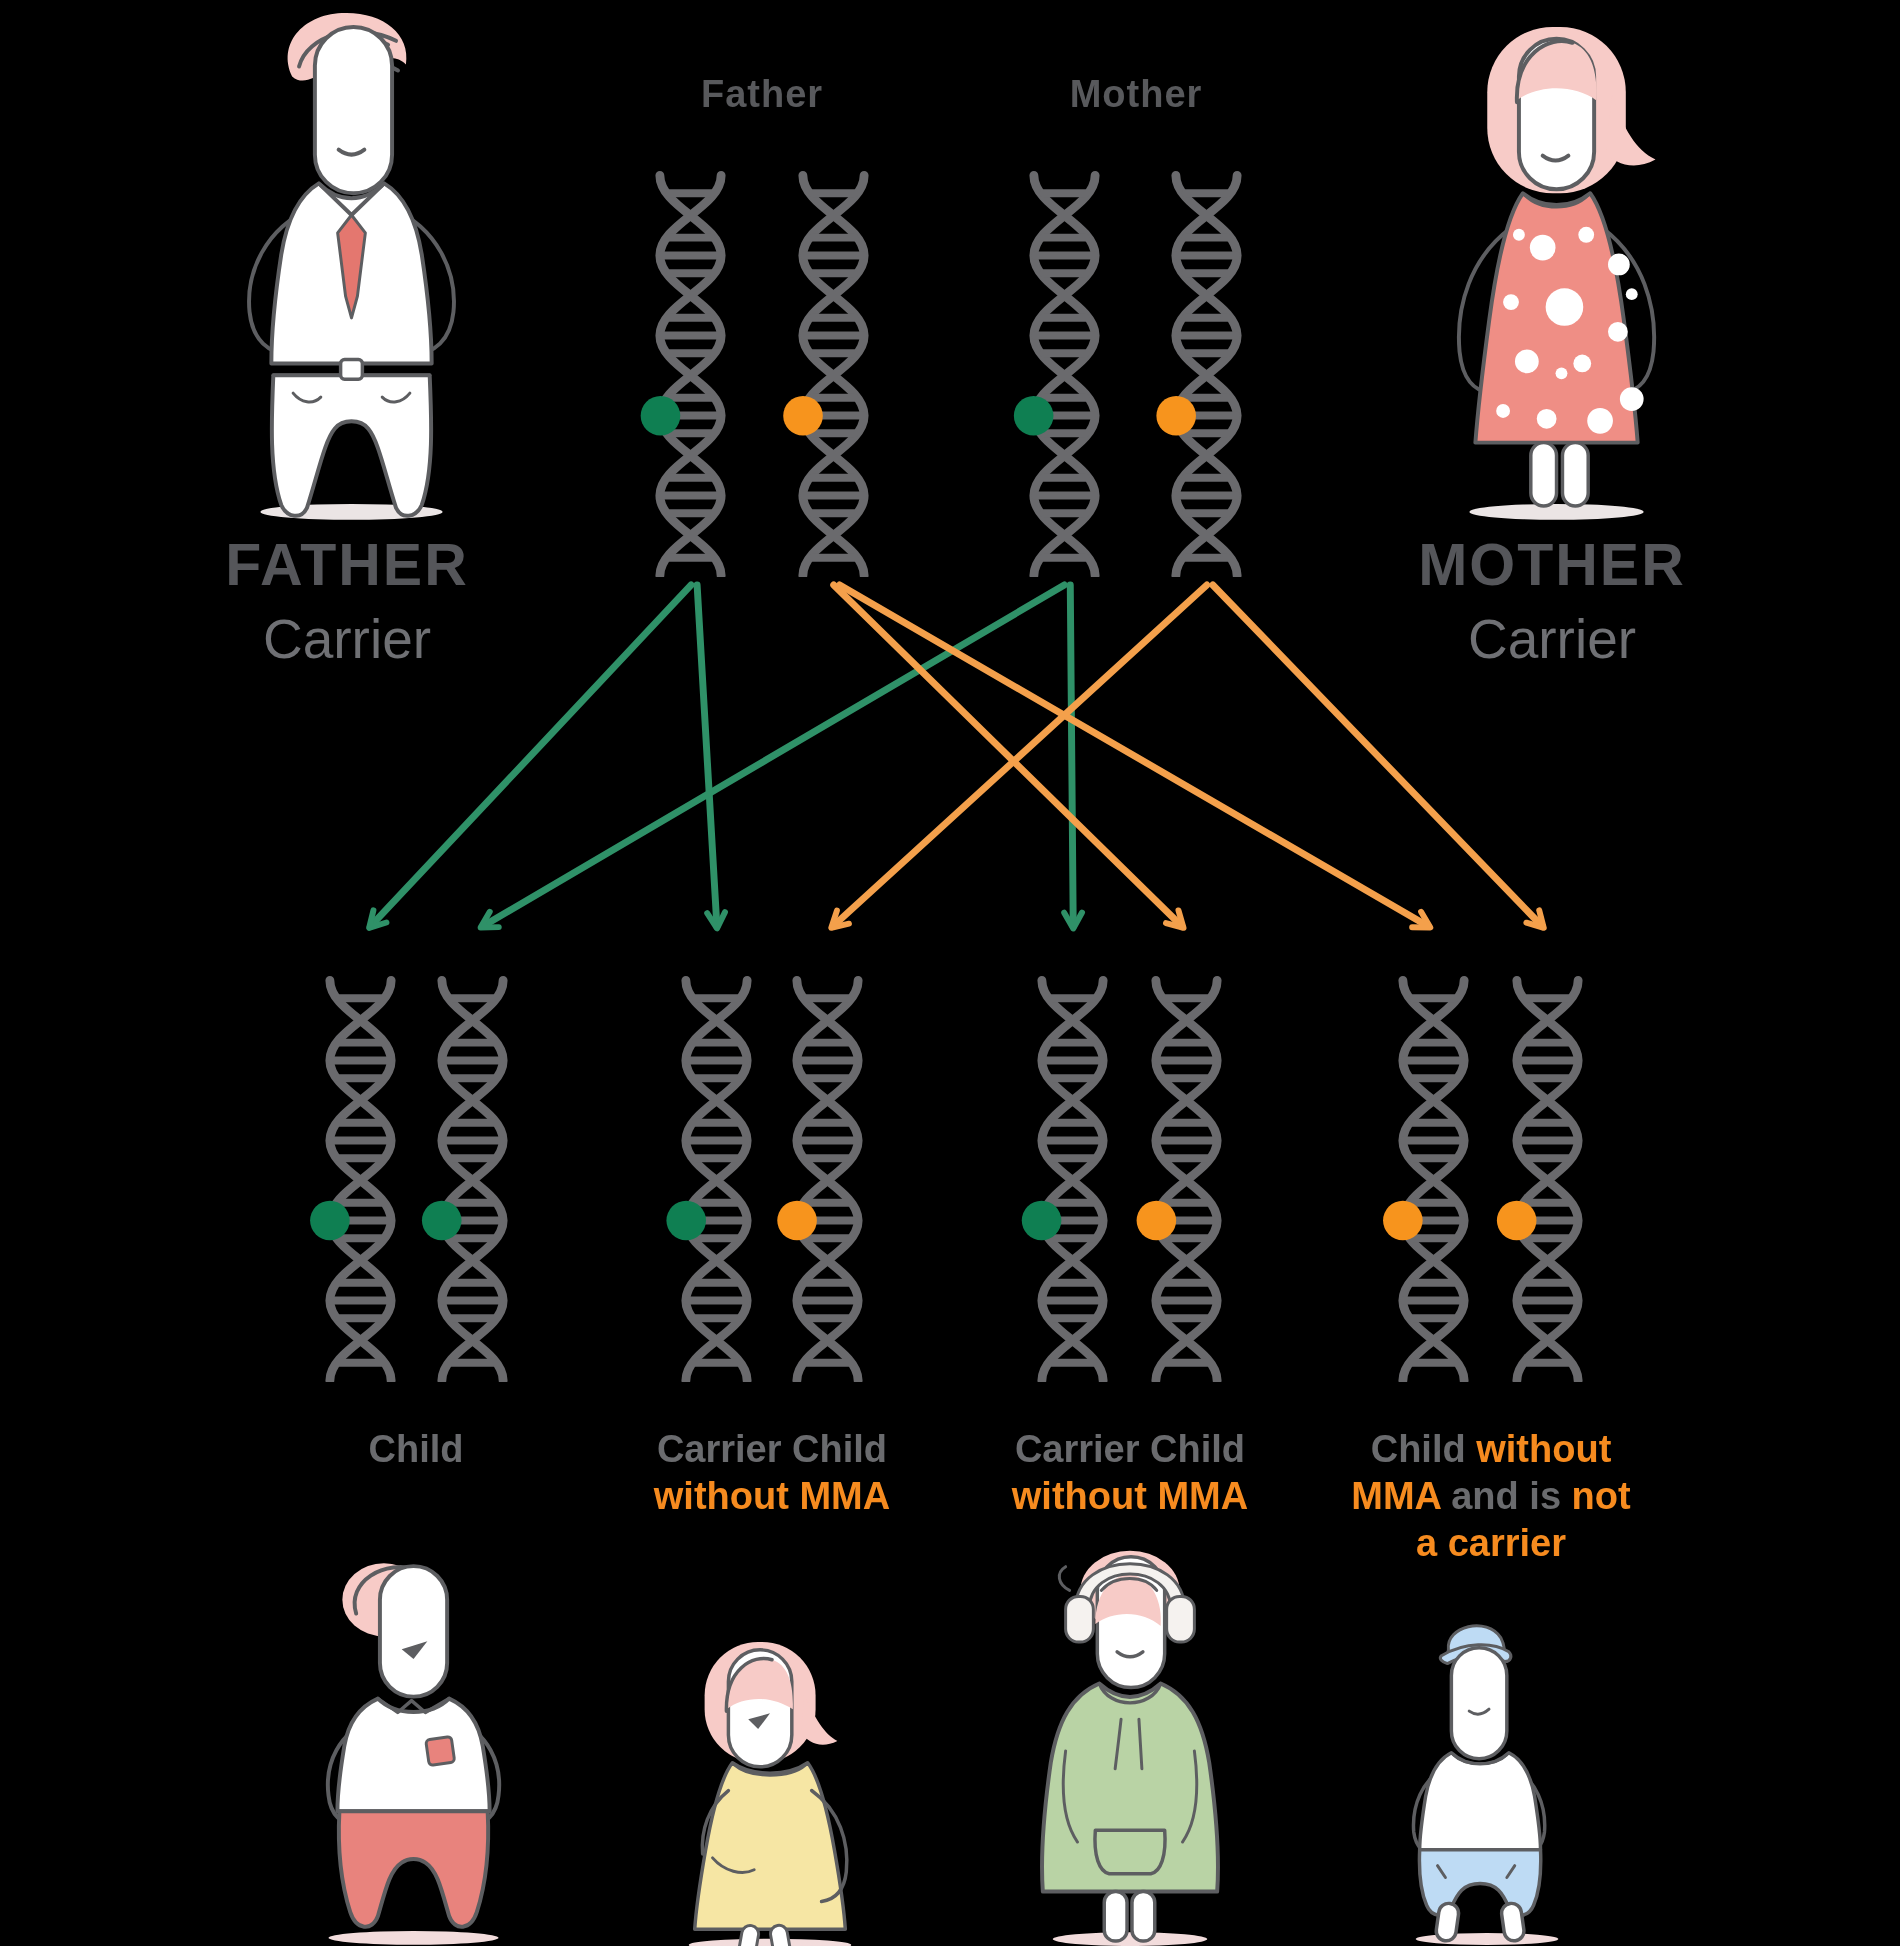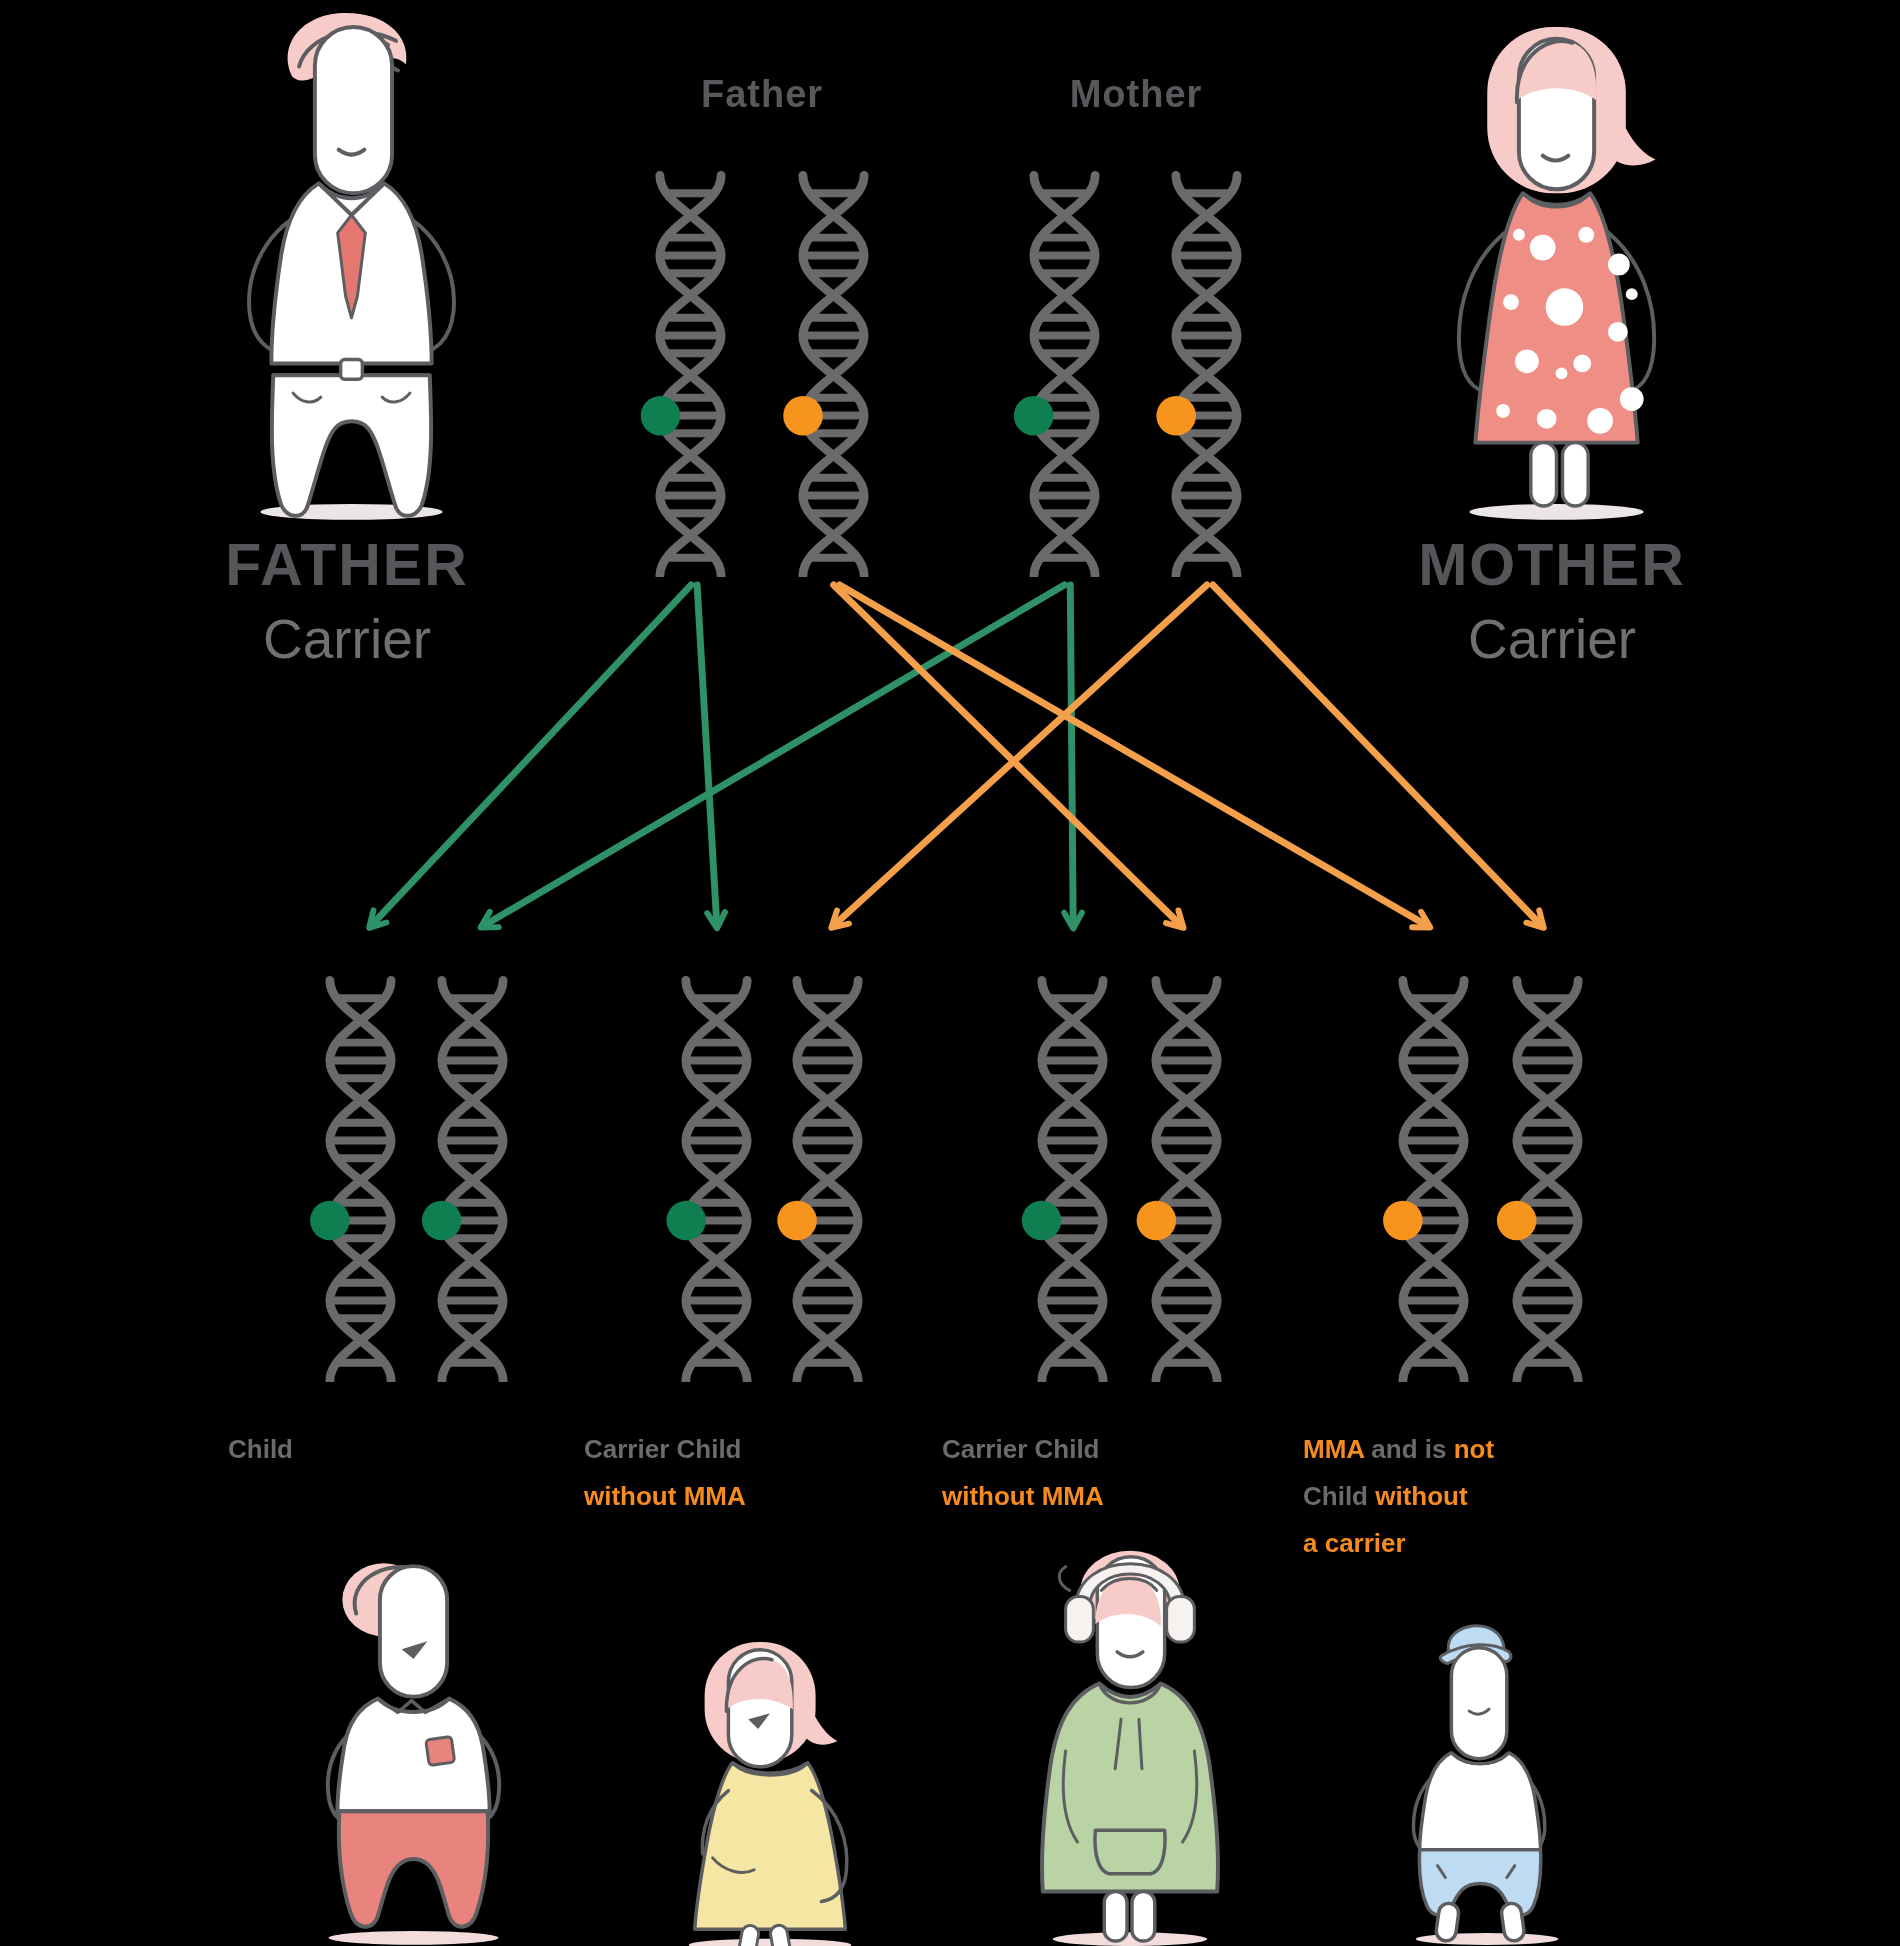--- a/index.html
+++ b/index.html
@@ -7,22 +7,22 @@
         font-family:"Liberation Sans",sans-serif;}
   svg{display:block;}
   .abs{position:absolute;}
   .fig path,.fig rect,.fig ellipse,.fig line,.fig circle{stroke-linecap:round;stroke-linejoin:round;}
   .helix{position:absolute;width:81px;height:409px;}
   .parent-dna-label{position:absolute;top:73px;width:198px;text-align:center;
       font-size:38px;font-weight:700;color:#58595C;letter-spacing:1px;}
   .caption{position:absolute;top:531px;width:406px;text-align:center;}
   .caption .l1{font-size:59px;font-weight:700;color:#55565A;letter-spacing:2px;}
   .caption .l2{font-size:55px;font-weight:400;color:#6F7074;margin-top:8px;}
-  .child-caption{position:absolute;top:1426px;width:376px;
-      font-size:26px;font-weight:700;line-height:47px;}
+  .child-caption{position:absolute;top:1426px;width:376px;text-align:center;
+      font-size:38px;font-weight:700;line-height:47px;}
   .t-gray{color:#6A6B6E}.t-green{color:#2B9E6A}.t-orange{color:#F68B1F}
 </style>
 </head>
 <body>
 
 <div id="page">
 
   <svg width="0" height="0" style="position:absolute" aria-hidden="true">
     <defs>
       <g id="dna-helix" fill="none" stroke="#6A6A6D" stroke-linecap="round">
@@ -192,24 +192,24 @@
   <div class="child-caption" style="left:584px">
     <div><span class="t-gray">Carrier Child</span></div>
     <div><span class="t-orange">without MMA</span></div>
   </div>
   <div class="child-caption" style="left:942px">
     <div><span class="t-gray">Carrier Child</span></div>
     <div><span class="t-orange">without MMA</span></div>
   </div>
   <div class="child-caption" style="left:1303px">
     <div>
-      <span class="t-orange">MMA </span><span class="t-gray">and is </span><span class="t-orange">not</span>
+      <span class="t-gray">Child </span><span class="t-orange">without</span>
     </div>
     <div>
-      <span class="t-gray">Child </span><span class="t-orange">without</span>
+      <span class="t-orange">MMA </span><span class="t-gray">and is </span><span class="t-orange">not</span>
     </div>
     <div>
       <span class="t-orange">a carrier</span>
     </div>
   </div>
 
   <svg class="abs fig" style="left:287px;top:1552px" width="257" height="396" viewBox="0 0 260 400">
     <ellipse cx="128" cy="390" rx="86" ry="7" fill="#F2DCDC"></ellipse>
     <ellipse cx="98" cy="48" rx="42" ry="37" fill="#F7CBC7"></ellipse>
     <path d="M70,62 C60,30 98,6 134,18" stroke="#5D5E61" stroke-width="4" fill="none"></path>

